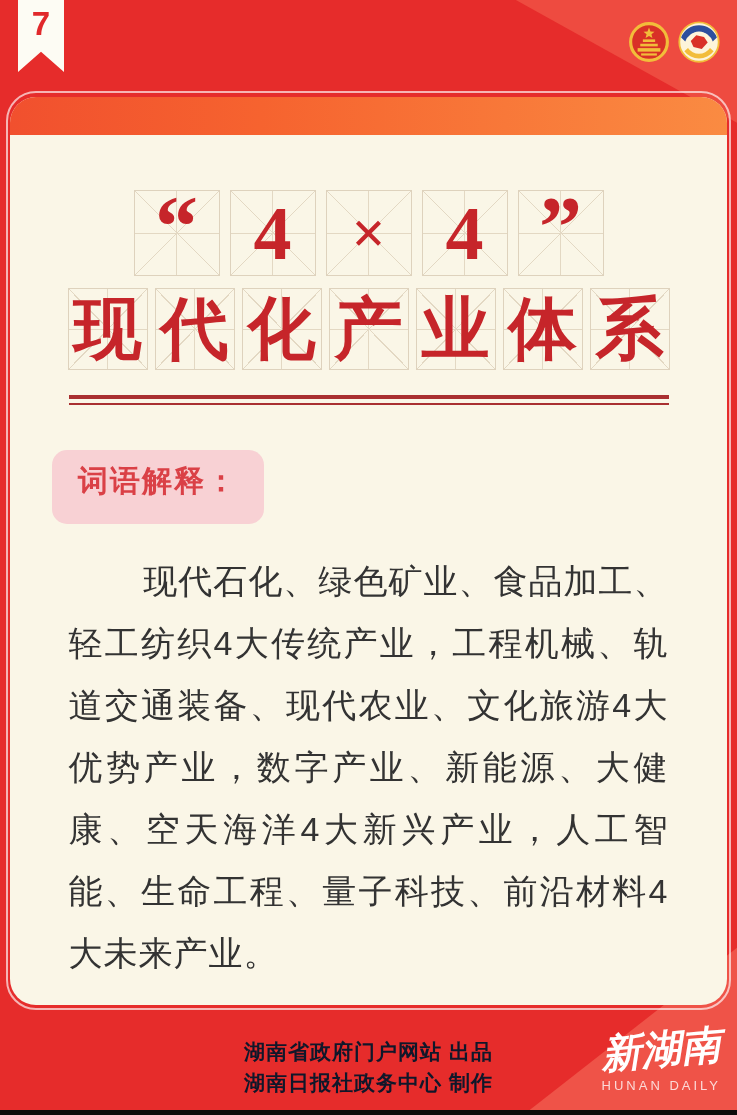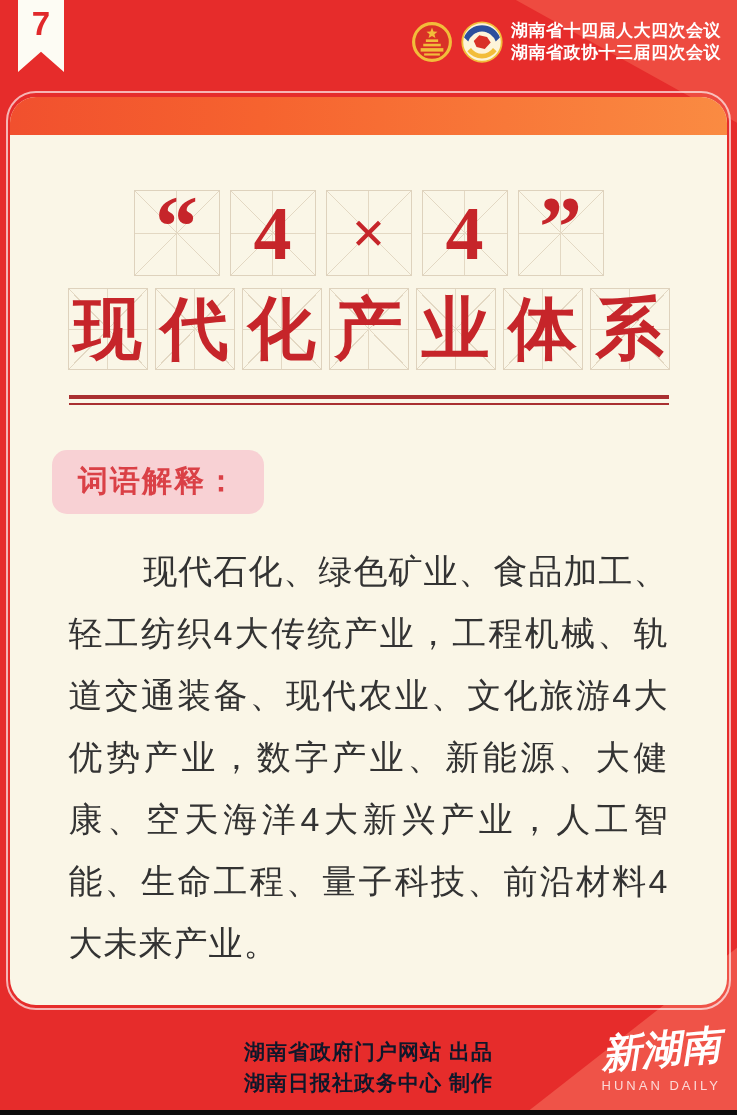--- a/index.html
+++ b/index.html
@@ -86,21 +86,21 @@
   .double-rule {
     width:600px; margin:25px auto 0;
     border-top:4px solid #a93031; border-bottom:2px solid #a93031;
     height:10px;
   }
 
   .badge {
     display:inline-block; margin:45px 0 0 42px;
     background:#f8d1d4; color:#da4046;
     font-size:30px; font-weight:700; letter-spacing:2px;
-    padding:11px 26px 12px; border-radius:15px;
+    padding:11px 26px 22px; border-radius:15px;
   }
 
   .body-text {
     width:600px; margin:26px auto 0;
     font-size:34px; line-height:62px; color:#333333;
     text-align:justify; text-indent:2.2em;
     font-weight:500; letter-spacing:1px;
     font-family:"Liberation Sans", sans-serif;
   }
 
@@ -151,24 +151,20 @@
       <rect x="11" y="31" width="26" height="4" fill="#f2bd3a"></rect>
       <rect x="15" y="37" width="18" height="2.5" fill="#f2bd3a"></rect>
     </svg>
     <svg class="emblem" width="44" height="44" viewBox="0 0 48 48">
       <circle cx="24" cy="24" r="21.5" fill="#fdf4da" stroke="#f2bd3a" stroke-width="2"></circle>
       <path d="M4.5 19 A21 21 0 0 1 43.5 19 L39 23.5 A16 16 0 0 0 9 23.5 Z" fill="#2c4f9d"></path>
       <circle cx="24" cy="26" r="13.5" fill="#fdf4da"></circle>
       <path d="M15 23 L21 16.5 L29.5 18.5 L33.5 24.5 L27 31.5 L18 29.5 Z" fill="#d93127"></path>
       <path d="M8 34 A20 20 0 0 0 40 34 L36 30.5 A14.5 14.5 0 0 1 12 30.5 Z" fill="#f2bd3a"></path>
     </svg>
-    <div class="meeting-lines">
-      <div>湖南省十四届人大四次会议</div>
-      <div>湖南省政协十三届四次会议</div>
-    </div>
   </div>
 
   <div class="card-outline"></div>
 
   <div class="card">
     <div class="card-topband"></div>
 
     <div class="grid-row row1" id="title-row1">
         <div class="gridcell">
           <span class="quote">“</span>

